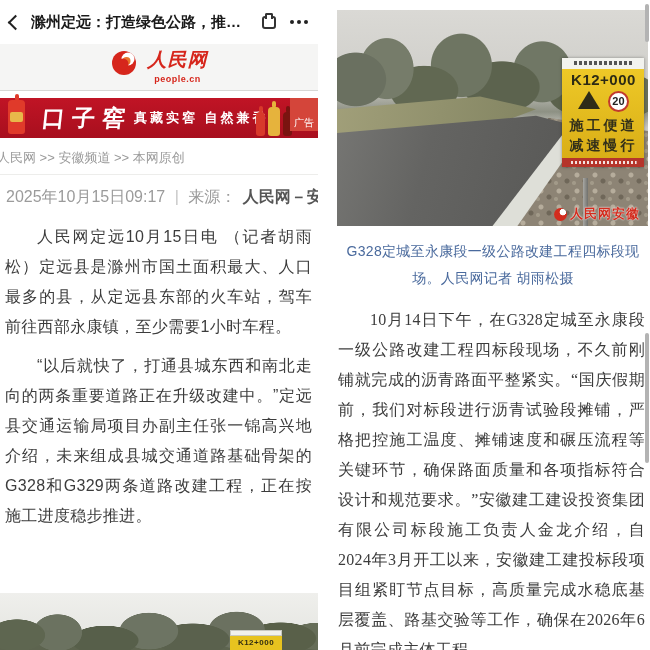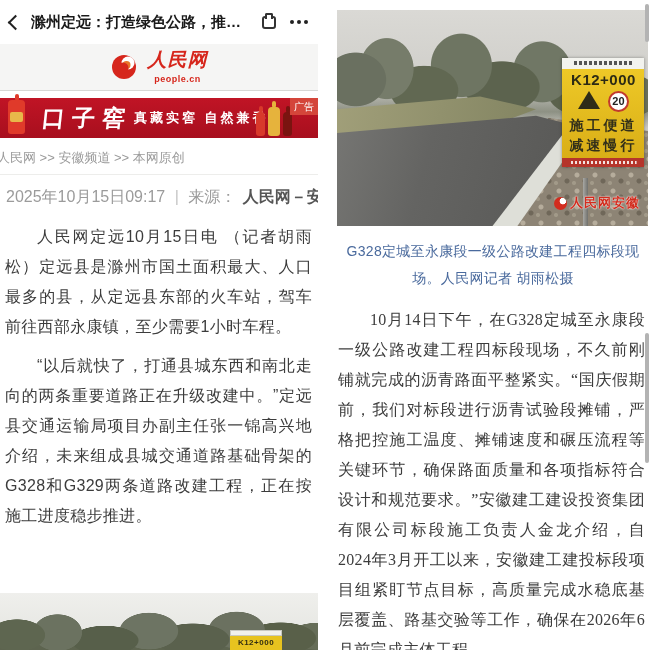--- a/index.html
+++ b/index.html
@@ -11,37 +11,37 @@
   
   .left-col { position:absolute; left:0; top:0; width:318px; height:650px; overflow:hidden; background:#fff; }
   .navbar { display:flex; align-items:center; height:44px; padding:0 10px; background:#fff; }
   .back-icon { width:11px; height:11px; border-left:2px solid #222; border-bottom:2px solid #222; transform:rotate(45deg); margin-right:10px; flex:none; }
   .nav-title { flex:1; font-size:15px; font-weight:600; color:#1a1a1a; white-space:nowrap; overflow:hidden; text-overflow:ellipsis; }
   .box-icon { width:14px; height:13px; border:2px solid #333; border-radius:3px; position:relative; margin:0 14px 0 10px; flex:none; }
   .box-icon::before { content:""; position:absolute; left:1px; right:1px; top:-5px; height:4px; border:2px solid #333; border-bottom:none; border-radius:2px 2px 0 0; background:#fff; }
   .more-icon { display:flex; gap:3px; align-items:center; flex:none; }
   .more-icon i { width:4px; height:4px; border-radius:50%; background:#222; }
   .masthead { height:47px; background:#f5f5f4; border-bottom:1px solid #d7d7d5; display:flex; align-items:center; justify-content:center; }
-  .logo { display:flex; align-items:center; gap:11px; }
+  .logo { display:flex; gap:11px; }
   .logo-swirl { width:26px; height:26px; flex:none; }
   .logo-txt { display:flex; flex-direction:column; align-items:center; line-height:1; }
   .logo-cn { font-family:"DejaVu Serif", serif; font-style:italic; font-weight:700; font-size:19px; color:#d6261c; letter-spacing:1px; }
   .logo-en { font-size:9px; font-weight:700; color:#d6261c; margin-top:6px; letter-spacing:0.5px; }
   .ad-banner { position:relative; margin-top:7px; height:40px; background:linear-gradient(#c01425,#a80f1e); overflow:visible; display:flex; align-items:center; }
   .bottle { border-radius:4px 4px 3px 3px; position:relative; }
   .bottle::before { content:""; position:absolute; top:-6px; left:50%; transform:translateX(-50%); width:4px; height:7px; background:inherit; border-radius:2px; }
   .ad-bottle-left { position:absolute; left:8px; top:2px; width:17px; height:34px; background:#e03a2a; }
   .ad-bottle-left::after { content:""; position:absolute; left:2px; top:12px; right:2px; height:10px; background:#e8b84a; border-radius:2px; }
   .ad-brand { margin-left:42px; font-family:"DejaVu Serif", serif; font-weight:700; font-size:23px; color:#fff; letter-spacing:7px; transform:skewX(-6deg); white-space:nowrap; }
   .ad-slogan { font-size:13px; font-weight:700; color:#fff; letter-spacing:3px; white-space:nowrap; margin-left:2px; }
   .ad-bottles-right { position:absolute; right:26px; bottom:2px; display:flex; gap:3px; align-items:flex-end; }
   .ad-bottles-right .b1 { width:9px; height:24px; background:#d8392b; }
   .ad-bottles-right .b2 { width:12px; height:29px; background:#e6b33c; }
   .ad-bottles-right .b3 { width:9px; height:24px; background:#7a1410; }
-  .ad-tag { position:absolute; top:0; right:0; background:#d4453a; color:#fff; font-size:10px; padding:3px 4px 2px; line-height:1.2; }
+  .ad-tag { position:absolute; top:0; right:0; background:#d4453a; color:#fff; font-size:10px; padding:19px 4px 2px; line-height:1.2; }
   .breadcrumb { margin:11px 0 0 -3px; font-size:13px; color:#9a9a9a; white-space:nowrap; overflow:hidden; }
   .crumb-divider { margin-top:7px; border-top:1px solid #ededeb; }
   .article-title { padding:10px 7px 0 5px; font-size:19px; font-weight:700; line-height:1.52; color:#141414; letter-spacing:0.5px; }
   .dateline { margin-top:12px; text-align:center; font-size:16px; color:#9b9b9b; white-space:nowrap;margin-left:6px; }
   .dateline .src-name { color:#555; font-weight:700; margin-left:2px; }
   .dateline .sep { margin:0 5px; color:#c5c5c5; }
   .article-body { padding:14px 6px 0 5px; }
   .article-body p, .right-body p { font-size:16px; line-height:30px; color:#3c3c3c; text-align:justify; text-indent:2em; margin-bottom:9px; letter-spacing:0.3px; }
   
   .left-photo-strip { position:absolute; bottom:0; left:0; width:318px; height:57px; overflow:hidden; background:linear-gradient(#efefec,#e3e4df); }
@@ -93,21 +93,21 @@
     background-size:72% 4px; background-position:50% 50%; background-repeat:no-repeat; }
   .sign-body { background:linear-gradient(#eec927,#d9ae17); padding:2px 2px 3px; text-align:center; }
   .sign-km { font-size:15px; font-weight:700; color:#2d2b14; letter-spacing:0.5px; }
   .sign-row { display:flex; justify-content:center; gap:8px; margin:3px 0; }
   .warn-tri { width:0; height:0; border-left:11px solid transparent; border-right:11px solid transparent; border-bottom:18px solid #2e2c18; }
   .speed-circle { width:21px; height:21px; border-radius:50%; background:#fff; border:2px solid #c23a2e; color:#222; font-size:11px; font-weight:700; display:flex; align-items:center; justify-content:center; }
   .sign-line { font-size:14px; font-weight:700; color:#33301a; letter-spacing:3px; line-height:1.45; }
   .sign-footer { height:9px; background:#b5352b;
     background-image:repeating-linear-gradient(90deg, rgba(255,255,255,0.85) 0 2px, transparent 2px 4px);
     background-size:80% 3px; background-position:50% 50%; background-repeat:no-repeat; }
-  .watermark { position:absolute; right:8px; bottom:14px; display:flex; align-items:center; gap:3px; }
+  .watermark { position:absolute; right:8px; bottom:3px; display:flex; align-items:center; gap:3px; }
   .wm-swirl { width:13px; height:13px; border-radius:50%; background:radial-gradient(circle at 68% 32%, #fff 0 3px, transparent 3.5px), #d22c1e; }
   .wm-text { font-size:13px; font-weight:700; color:#d22c1e; text-shadow:0 0 2px rgba(255,255,255,0.9), 0 0 1px rgba(255,255,255,0.9); letter-spacing:1px; }
   .photo-caption { margin:12px 10px 0; text-align:center; font-size:14px; line-height:1.95; color:#4a6a9d; letter-spacing:0.3px; }
   .right-body { padding:12px 5px 0 2px;font-family:Liberation Serif, serif; }
   
   .scroll-thumb { position:absolute; left:645px; width:4px; border-radius:2px; background:#b3b3b3; }
   .thumb-1 { top:4px; height:38px; }
   .thumb-2 { top:333px; height:130px; }
 </style>
 </head>

